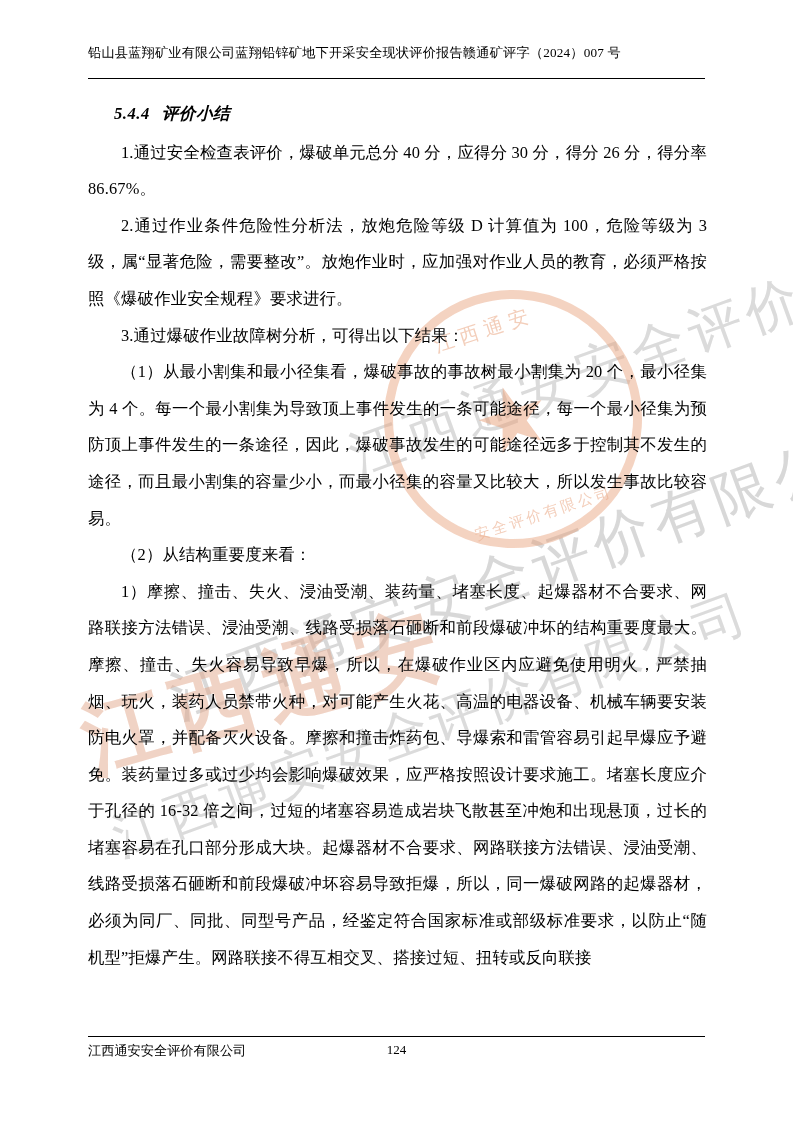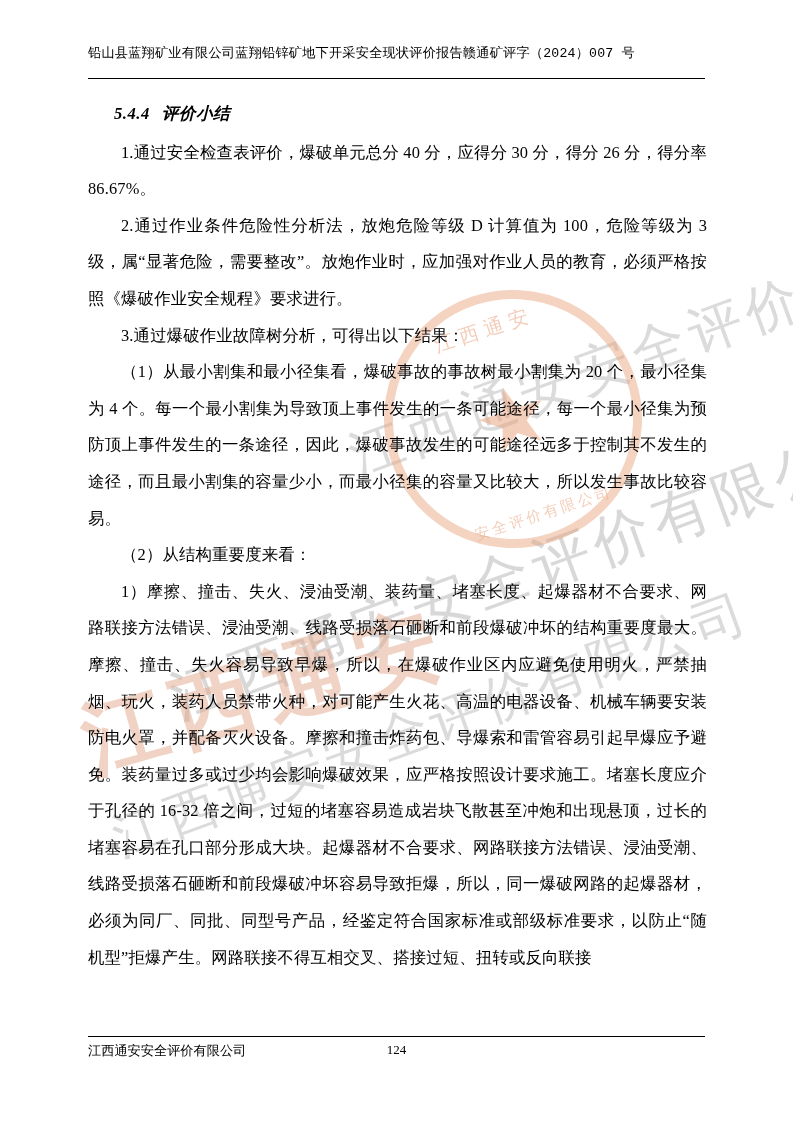--- a/index.html
+++ b/index.html
@@ -26,21 +26,20 @@
     width: 648px;
     height: 30px;
     display: flex;
     align-items: flex-start;
     justify-content: space-between;
     padding: 0 88px;
     box-sizing: border-box;
     font-size: 13.2px;
     letter-spacing: 0.2px;
     white-space: nowrap;
-    font-family: Liberation Mono, monospace;
   }
   .header-rule {
     position: absolute;
     left: 88px;
     top: 78px;
     width: 617px;
     height: 0;
     border-top: 1px solid #000;
   }
 

